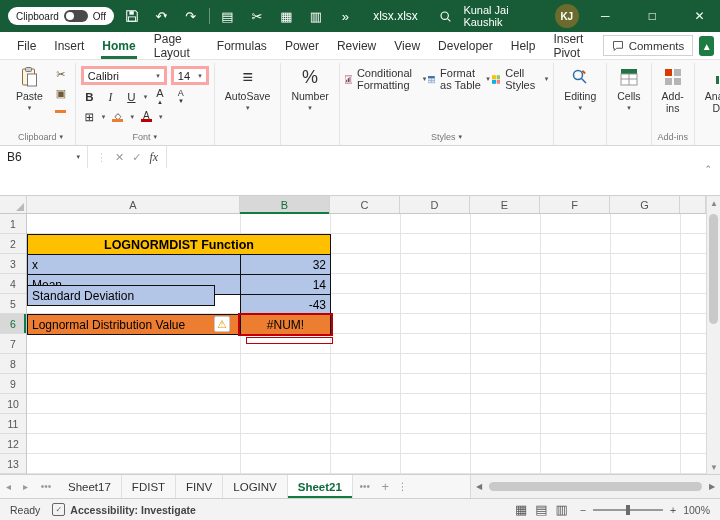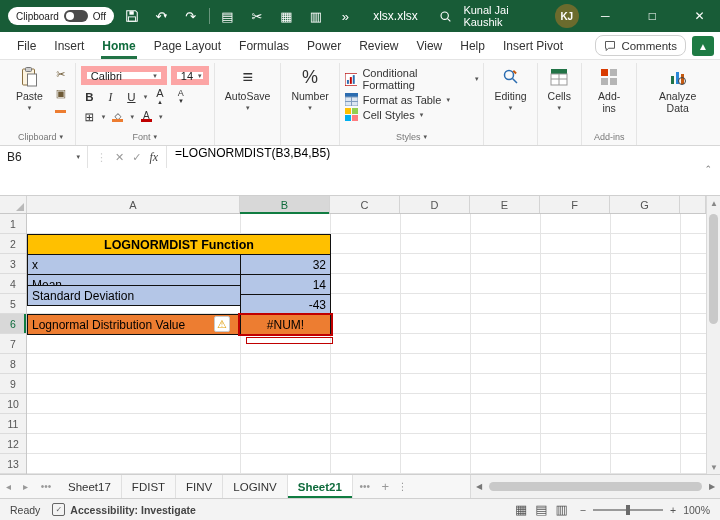--- a/index.html
+++ b/index.html
@@ -19,39 +19,39 @@
   .userchip{display:flex;align-items:center;gap:6px;font-size:11px}
   .avatar{width:24px;height:24px;border-radius:50%;background:#6b6b2d;display:flex;align-items:center;justify-content:center;font-size:10px;font-weight:bold}
   .winbtn{width:42px;height:32px;display:flex;align-items:center;justify-content:center;font-size:12px}
   .spacer{flex:1}
 
   
   .menubar{position:absolute;top:32px;left:0;right:0;height:28px;background:#fff;display:flex;align-items:stretch;font-size:12px;color:#333;border-bottom:1px solid #e4e4e4;padding-left:8px}
   .menu-item{display:flex;align-items:center;padding:0 9px;position:relative}
   .menu-item.active{color:#0f6b3c;font-weight:bold}
   .menu-item.active::after{content:"";position:absolute;left:8px;right:8px;bottom:0;height:3px;background:#217346}
-  .comments-btn{margin-left:auto;display:flex;align-items:center;gap:5px;border:1px solid #d0d0d0;border-radius:8px;padding:2px 8px;margin-top:3px;margin-bottom:3px;font-size:11.5px;color:#333}
+  .comments-btn{margin-left:auto;display:flex;align-items:center;gap:5px;border:1px solid #d0d0d0;border-radius:0;padding:2px 8px;margin-top:3px;margin-bottom:3px;font-size:11.5px;color:#333}
   .share-btn{width:22px;height:20px;background:#1e7b44;border-radius:3px;margin:4px 6px 4px 6px;display:flex;align-items:center;justify-content:center;color:#fff;font-size:10px}
 
   
   .ribbon{position:absolute;top:60px;left:0;right:0;height:86px;background:#f9f9f9;border-bottom:1px solid #d8d8d8;display:flex;align-items:stretch;padding:3px 2px 0 6px}
   .rgroup{display:flex;flex-direction:column;align-items:center;padding:0 5px;position:relative}
   .rgroup + .rgroup{border-left:1px solid #e5e5e5}
   .rgroup-body{display:flex;align-items:flex-start;gap:4px;flex:1}
   .rgroup-label{font-size:9px;color:#777;padding:1px 0 3px;display:flex;align-items:center;gap:3px}
   .big-btn{display:flex;flex-direction:column;align-items:center;gap:2px;font-size:10.5px;color:#333;padding:3px 5px;text-align:center;line-height:1.15}
   .big-ic{height:22px;display:flex;align-items:center;justify-content:center;font-size:18px}
   .caret{font-size:7px;color:#555}
   .mini-col{display:flex;flex-direction:column;gap:3px;padding-top:3px}
   .mini-btn{width:18px;height:16px;display:flex;align-items:center;justify-content:center;font-size:11px;color:#6e5a36}
   .fontrows{display:flex;flex-direction:column;gap:3px;padding-top:3px}
   .frow{display:flex;align-items:center;gap:4px}
-  .combo{border:6px solid #fca5a5;background:#fff;font-size:11px;height:19px;display:flex;align-items:center;gap:5px;padding:0 4px;color:#222}
+  .combo{border:3px solid #fca5a5;background:#fff;font-size:11px;height:19px;display:flex;align-items:center;gap:5px;padding:0 4px;color:#222}
   .fmt-btn{min-width:17px;height:17px;display:flex;align-items:center;justify-content:center;font-size:11.5px;color:#333}
-  .style-rows{display:flex;flex-direction:column;gap:2px;padding-top:4px}
+  .style-rows{display:flex;gap:2px;padding-top:4px}
   .style-row{display:flex;align-items:center;gap:5px;font-size:11px;color:#333}
   .redbar{display:inline-block;width:11px;height:3px;background:#c00000;margin-top:-2px}
   .orangebar{display:inline-block;width:11px;height:3px;background:#ed7d31;margin-top:-2px}
   .colA{display:flex;flex-direction:column;align-items:center;line-height:1;font-size:11px}
 
   
   .fbar{position:absolute;top:146px;left:0;right:0;height:50px;background:#fff;border-bottom:1px solid #cfcfcf;box-shadow:0 1px 2px rgba(0,0,0,.06)}
   .fbar-row{display:flex;align-items:flex-start;height:22px}
   .namebox{width:88px;display:flex;align-items:center;justify-content:space-between;padding:0 7px;font-size:12px;border-right:1px solid #e2e2e2;height:22px}
   .fx-btns{display:flex;align-items:center;gap:8px;padding:0 8px;color:#999;font-size:11px;border-right:1px solid #e2e2e2;height:22px}
@@ -149,20 +149,21 @@
 
   <div class="menubar">
     <div class="menu-item">File</div>
     <div class="menu-item">Insert</div>
     <div class="menu-item active">Home</div>
     <div class="menu-item">Page Layout</div>
     <div class="menu-item">Formulas</div>
     <div class="menu-item">Power</div>
     <div class="menu-item">Review</div>
     <div class="menu-item">View</div>
+    <div class="menu-item">Developer</div>
     <div class="menu-item">Help</div>
     <div class="menu-item">Insert Pivot</div>
     <div class="comments-btn">
       <svg width="12" height="12" viewBox="0 0 16 16">
           <path d="M2 2h12v9H6l-3 3v-3H2z" fill="none" stroke="#555" stroke-width="1.3"></path>
         </svg>
       <span>Comments</span>
     </div>
     <div class="share-btn">▲</div>
   </div>
@@ -388,21 +389,20 @@
       <div class="namebox">
         <span>B6</span>
         <span class="caret">▾</span>
       </div>
       <div class="fx-btns">
         <span style="color:#ccc">⋮</span>
         <span>✕</span>
         <span>✓</span>
         <span class="fx">fx</span>
       </div>
-      <div class="formula-text">=LOGNORMDIST(B3,B4,B5)</div>
     </div>
     <div class="fbar-chev">⌃</div>
   </div>
 
   <div class="colheads">
     <div class="ch corner">
         <i></i>
       </div>
     <div class="ch" style="width:213px">A</div>
     <div class="ch sel" style="width:90px">B</div>
@@ -440,21 +440,21 @@
     <div class="vl" style="left:653px"></div>
 
     <div class="cell titlecell" style="left:0;top:20px;width:304px;background:#FFC000">LOGNORMDIST Function</div>
 
     <div class="cell blue" style="left:0;top:40px;width:214px">x</div>
     <div class="cell blue val" style="left:213px;top:40px;width:91px">32</div>
 
     <div class="cell blue" style="left:0;top:60px;width:214px">Mean</div>
     <div class="cell blue val" style="left:213px;top:60px;width:91px">14</div>
 
-    <div class="cell blue" style="left:0;top:71px;width:214px">Standard Deviation</div>
+    <div class="cell blue" style="left:0;top:71px;width:188px">Standard Deviation</div>
     <div class="cell blue val" style="left:213px;top:80px;width:91px">-43</div>
 
     <div class="cell orange" style="left:0;top:100px;width:214px">Lognormal Distribution Value</div>
     <div class="cell orange" style="left:213px;top:100px;width:91px;justify-content:center">#NUM!</div>
 
     <div class="warn">⚠</div>
     <div class="redbox"></div>
     <div class="redbox2"></div>
   </div>
 

